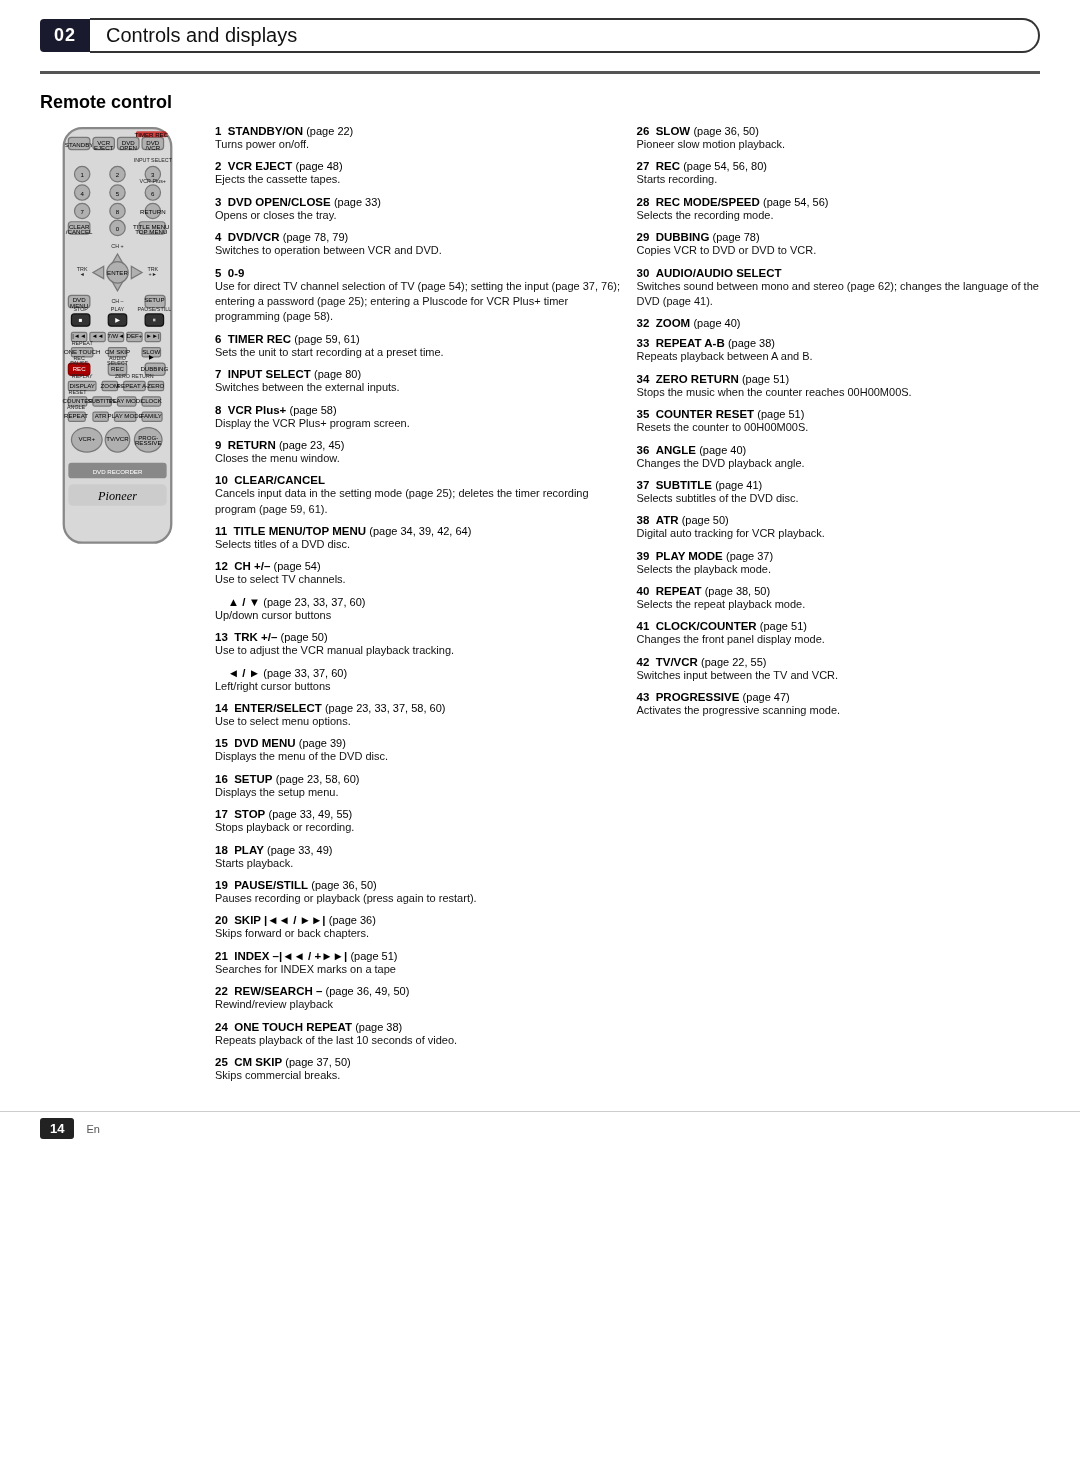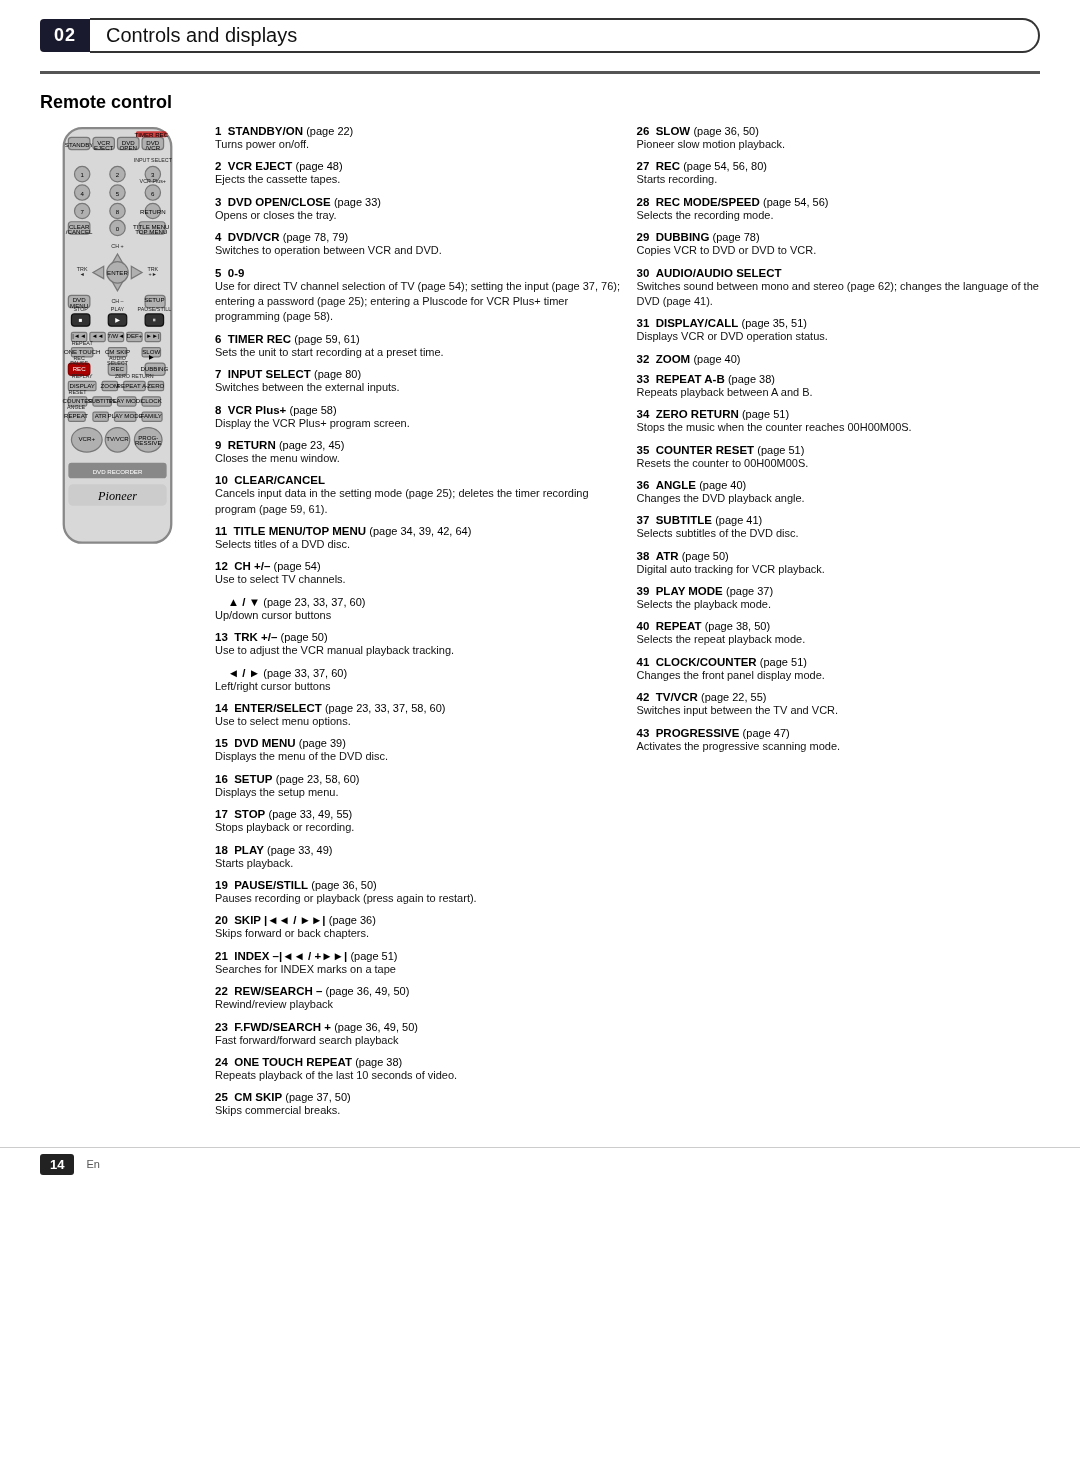--- a/index.html
+++ b/index.html
@@ -465,24 +465,20 @@
         </div>
         <div class="item">
           <div class="item-header"><span class="num">21</span>&nbsp;&nbsp;<span class="label">INDEX –|◄◄ / +►►|</span>&nbsp;<span class="page-ref">(page 51)</span></div>
           <div class="item-body">Searches for INDEX marks on a tape</div>
         </div>
         <div class="item">
           <div class="item-header"><span class="num">22</span>&nbsp;&nbsp;<span class="label">REW/SEARCH –</span>&nbsp;<span class="page-ref">(page 36, 49, 50)</span></div>
           <div class="item-body">Rewind/review playback</div>
         </div>
         <div class="item">
-          <div class="item-header"><span class="num">23</span>&nbsp;&nbsp;<span class="label">F.FWD/SEARCH +</span>&nbsp;<span class="page-ref">(page 36, 49, 50)</span></div>
-          <div class="item-body">Fast forward/forward search playback</div>
-        </div>
-        <div class="item">
           <div class="item-header"><span class="num">24</span>&nbsp;&nbsp;<span class="label">ONE TOUCH REPEAT</span>&nbsp;<span class="page-ref">(page 38)</span></div>
           <div class="item-body">Repeats playback of the last 10 seconds of video.</div>
         </div>
         <div class="item">
           <div class="item-header"><span class="num">25</span>&nbsp;&nbsp;<span class="label">CM SKIP</span>&nbsp;<span class="page-ref">(page 37, 50)</span></div>
           <div class="item-body">Skips commercial breaks.</div>
         </div>
       </div>
 
     <div class="col" id="col2-container">
@@ -500,24 +496,20 @@
         </div>
         <div class="item">
           <div class="item-header"><span class="num">29</span>&nbsp;&nbsp;<span class="label">DUBBING</span>&nbsp;<span class="page-ref">(page 78)</span></div>
           <div class="item-body">Copies VCR to DVD or DVD to VCR.</div>
         </div>
         <div class="item">
           <div class="item-header"><span class="num">30</span>&nbsp;&nbsp;<span class="label">AUDIO/AUDIO SELECT</span></div>
           <div class="item-body">Switches sound between mono and stereo (page 62); changes the language of the DVD (page 41).</div>
         </div>
         <div class="item">
-          <div class="item-header"><span class="num">31</span>&nbsp;&nbsp;<span class="label">DISPLAY/CALL</span>&nbsp;<span class="page-ref">(page 35, 51)</span></div>
-          <div class="item-body">Displays VCR or DVD operation status.</div>
-        </div>
-        <div class="item">
           <div class="item-header"><span class="num">32</span>&nbsp;&nbsp;<span class="label">ZOOM</span>&nbsp;<span class="page-ref">(page 40)</span></div>
         </div>
         <div class="item">
           <div class="item-header"><span class="num">33</span>&nbsp;&nbsp;<span class="label">REPEAT A-B</span>&nbsp;<span class="page-ref">(page 38)</span></div>
           <div class="item-body">Repeats playback between A and B.</div>
         </div>
         <div class="item">
           <div class="item-header"><span class="num">34</span>&nbsp;&nbsp;<span class="label">ZERO RETURN</span>&nbsp;<span class="page-ref">(page 51)</span></div>
           <div class="item-body">Stops the music when the counter reaches 00H00M00S.</div>
         </div>

